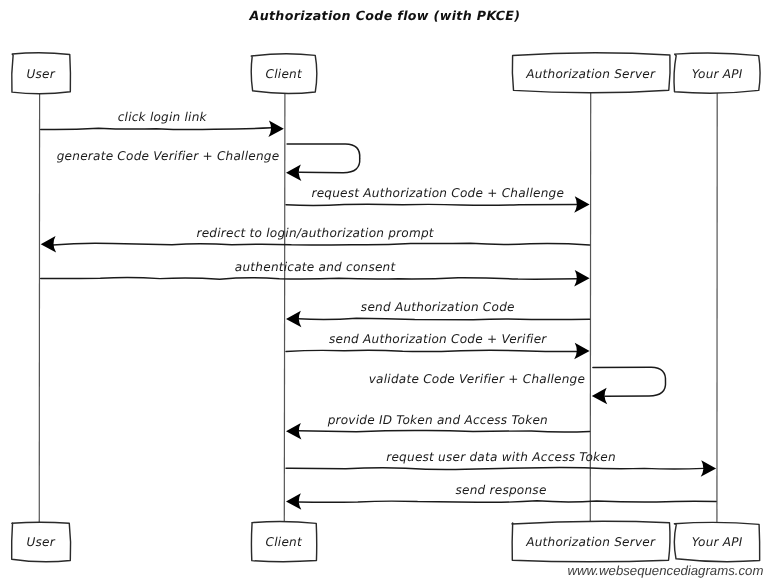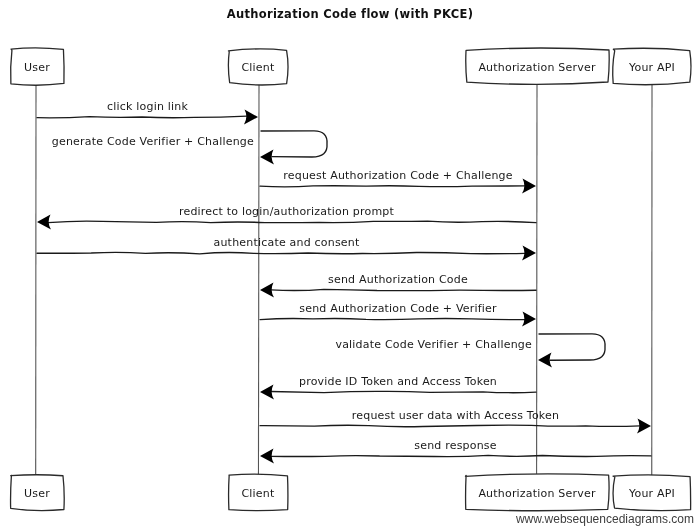--- a/index.html
+++ b/index.html
@@ -7,20 +7,21 @@
     padding: 0;
     background: #ffffff;
   }
   #diagram-root {
     position: relative;
     width: 700px;
     height: 531px;
     background: #ffffff;
     font-family: "DejaVu Sans", sans-serif;
     overflow: hidden;
+    font-style: italic;
   }
   svg#wsd-canvas {
     position: absolute;
     left: 0;
     top: 0;
     width: 700px;
     height: 531px;
     display: block;
   }
   .hand-text {

